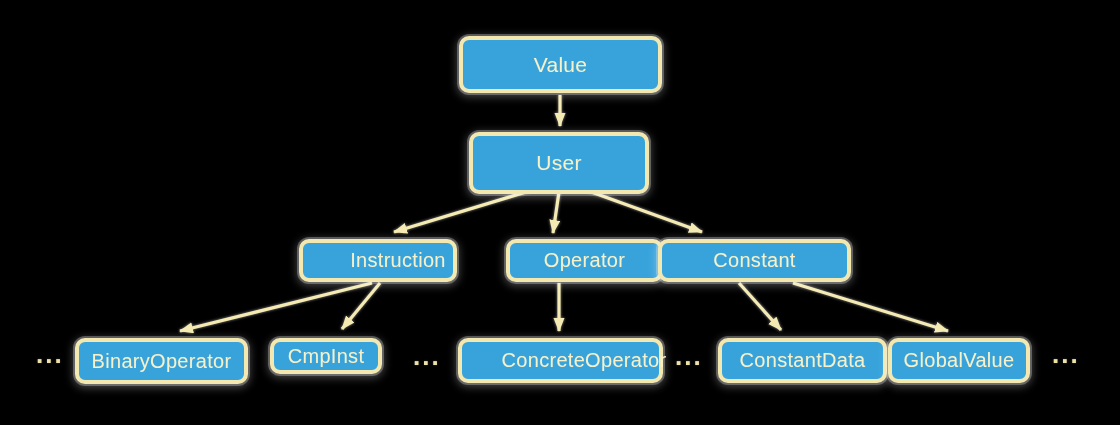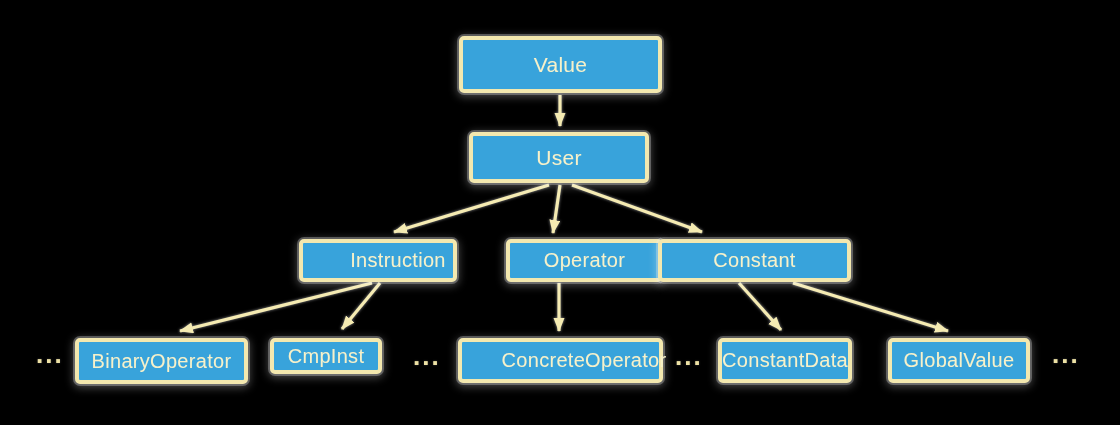--- a/index.html
+++ b/index.html
@@ -17,21 +17,21 @@
     width: 1120px; height: 425px;
     pointer-events: none;
   }
   .node {
     position: absolute;
     display: flex;
     align-items: center;
     justify-content: center;
     background: #38a3db;
     border: 4px solid #f3e8af;
-    border-radius: 5px;
+    border-radius: 10px;
     box-sizing: border-box;
     color: #f7f1c9;
     font-size: 20px;
     letter-spacing: 0.3px;
     box-shadow: 0 0 0 2px rgba(235,235,235,0.30), 0 2px 9px 2px rgba(255,255,255,0.28);
     text-shadow: 0 0 1px rgba(255,255,255,0.15);
     white-space: nowrap;
   }
   .node.big { font-size: 21px; }
   .ellipsis {
@@ -75,21 +75,21 @@
       <line x1="559" y1="283" x2="559" y2="331" marker-end="url(#arrowhead)"></line>
       <line x1="739" y1="283" x2="781" y2="330" marker-end="url(#arrowhead)"></line>
       <line x1="793" y1="283" x2="948" y2="331" marker-end="url(#arrowhead)"></line>
     </g>
   </svg>
 
   <div class="node big" style="left:459px; top:36px; width:203px; height:57px;">
     <span>Value</span>
   </div>
 
-  <div class="node big" style="left:469px; top:132px; width:180px; height:51px;">
+  <div class="node big" style="left:469px; top:132px; width:180px; height:62px;">
     <span>User</span>
   </div>
 
   <div class="node" style="left:299px; top:239px; width:158px; height:43px;padding-left:40px;">
     <span>Instruction</span>
   </div>
 
   <div class="node" style="left:506px; top:239px; width:157px; height:43px;text-align:center;">
     <span>Operator</span>
   </div>
@@ -103,21 +103,21 @@
   </div>
 
   <div class="node" style="left:270px; top:338px; width:112px; height:36px;">
     <span>CmpInst</span>
   </div>
 
   <div class="node" style="left:458px; top:338px; width:205px; height:45px;padding-left:47px;">
     <span>ConcreteOperator</span>
   </div>
 
-  <div class="node" style="left:718px; top:338px; width:134px; height:45px;">
+  <div class="node" style="left:718px; top:338px; width:169px; height:45px;">
     <span>ConstantData</span>
   </div>
 
   <div class="node" style="left:888px; top:338px; width:142px; height:45px;">
     <span>GlobalValue</span>
   </div>
 
   <div class="ellipsis" style="left:36px; top:341px;">...</div>
   <div class="ellipsis" style="left:413px; top:343px;">...</div>
   <div class="ellipsis" style="left:675px; top:343px;">...</div>

